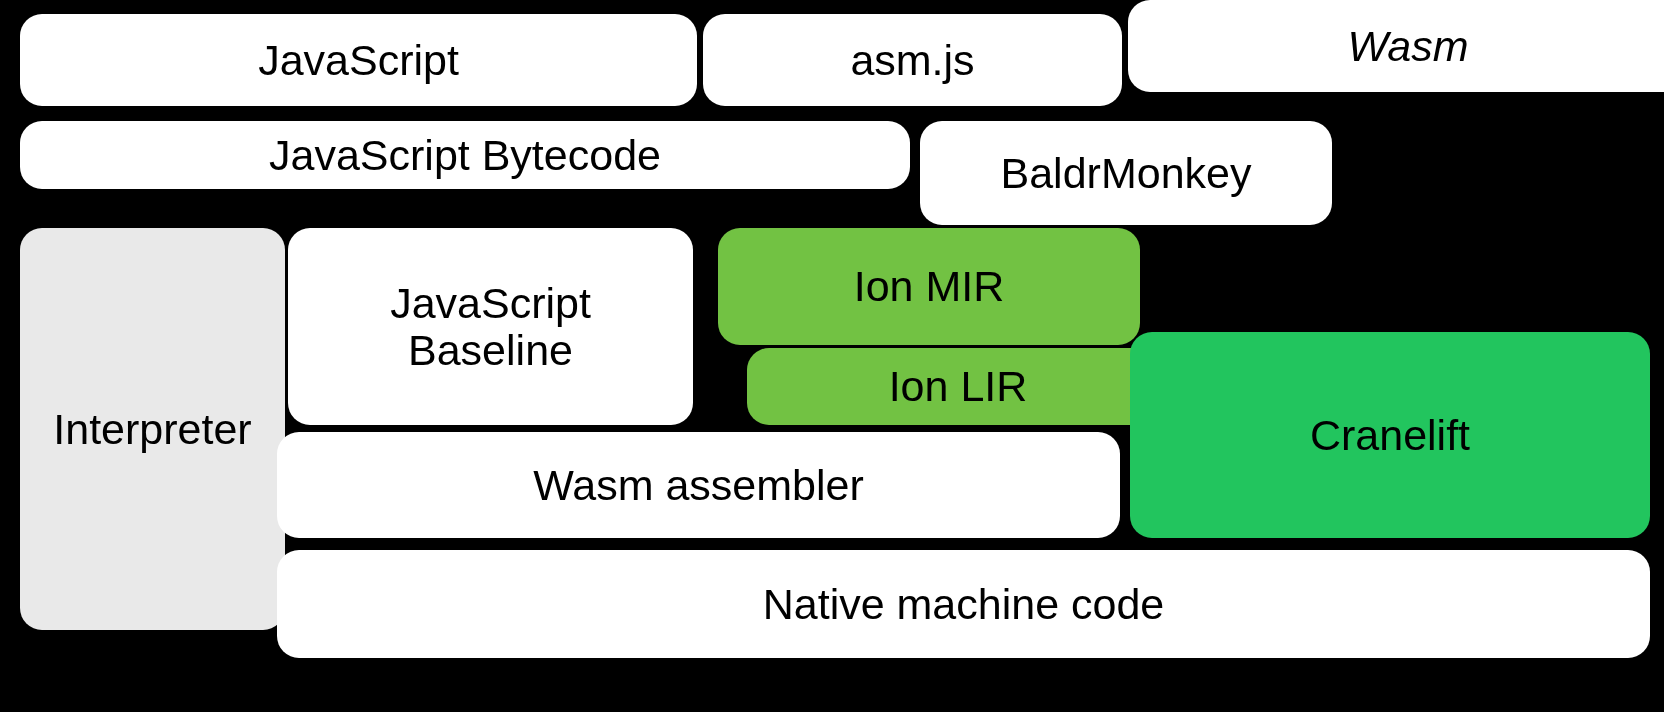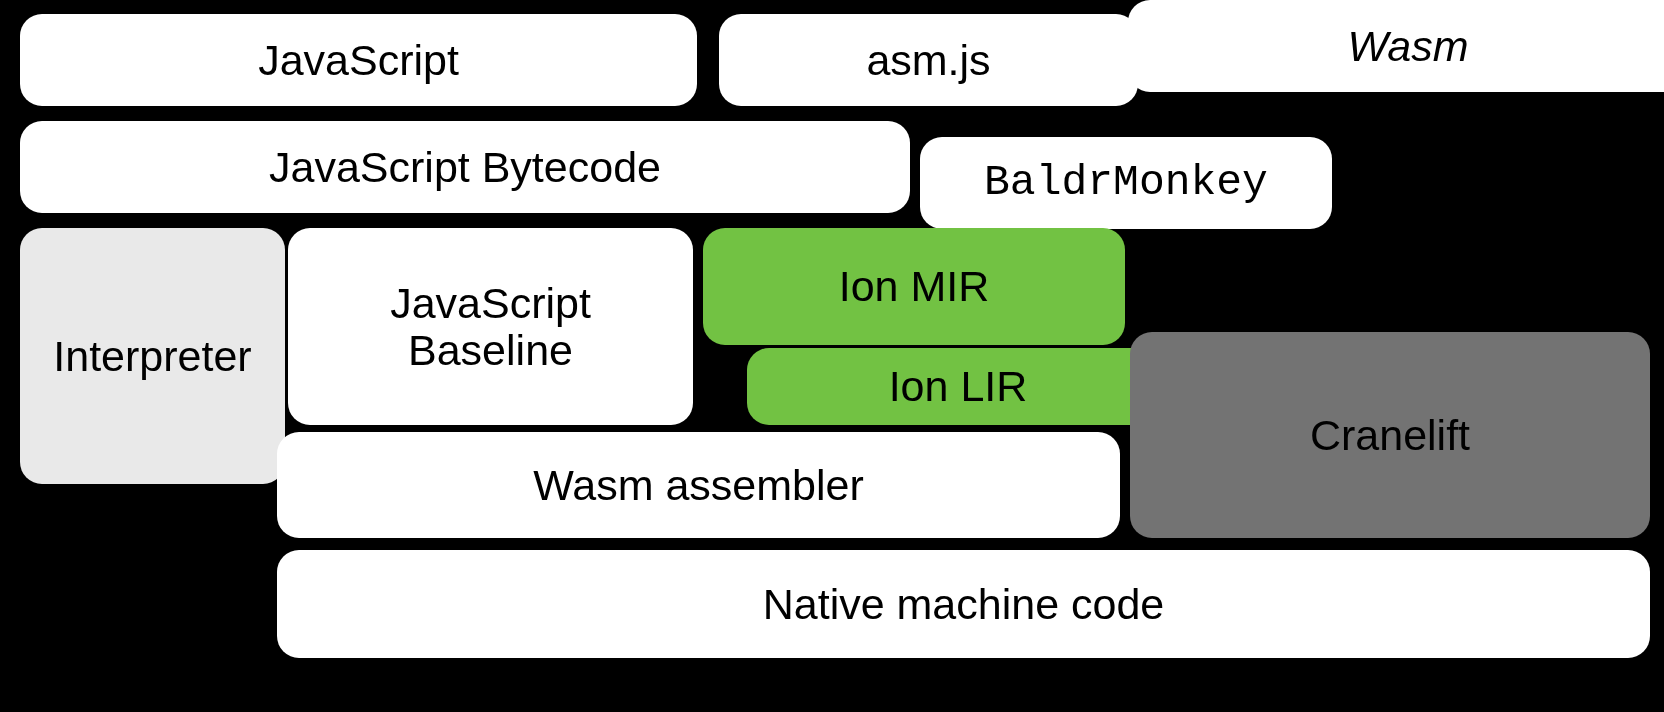--- a/index.html
+++ b/index.html
@@ -28,33 +28,33 @@
     line-height: 1.08;
     font-weight: 400;
     letter-spacing: 0px;
     white-space: pre-line;
     padding: 12px 10px;
     user-select: none;
   }
   .fill-white { background: #ffffff; }
   .fill-gray  { background: #e9e9e9; }
   .fill-green { background: #72c243; }
-  .fill-pink  { background: #737373; }
+  .fill-pink  { background: #22c55e; }
 </style>
 </head>
 <body>
 
 <div id="stage">
 
 <div class="node fill-white" style="left: 20px; top: 14px; width: 677px; height: 92px;">JavaScript</div>
-    <div class="node fill-white" style="left: 719px; top: 14px; width: 419px; height: 92px;">asm.js</div>
+    <div class="node fill-white" style="left: 703px; top: 14px; width: 419px; height: 92px;">asm.js</div>
     <div class="node fill-white" style="left: 1128px; top: 0; width: 560px; height: 92px; font-style: italic;">Wasm</div>
-    <div class="node fill-white" style="left: 20px; top: 121px; width: 890px; height: 92px;">JavaScript Bytecode</div>
-    <div class="node fill-white" style="left: 920px; top: 137px; width: 412px; height: 92px; font-family: Liberation Mono, monospace;">BaldrMonkey</div>
-    <div class="node fill-gray" style="left: 20px; top: 228px; width: 265px; height: 256px;">Interpreter</div>
+    <div class="node fill-white" style="left: 20px; top: 121px; width: 890px; height: 68px;">JavaScript Bytecode</div>
+    <div class="node fill-white" style="left: 920px; top: 121px; width: 412px; height: 104px;">BaldrMonkey</div>
+    <div class="node fill-gray" style="left: 20px; top: 228px; width: 265px; height: 402px;">Interpreter</div>
     <div class="node fill-white" style="left: 288px; top: 228px; width: 405px; height: 197px;">JavaScript
 Baseline</div>
-    <div class="node fill-green" style="left: 703px; top: 228px; width: 422px; height: 117px;">Ion MIR</div>
+    <div class="node fill-green" style="left: 718px; top: 228px; width: 422px; height: 117px;">Ion MIR</div>
     <div class="node fill-green" style="left: 703px; top: 348px; width: 422px; height: 77px; margin-left: 44px;">Ion LIR</div>
     <div class="node fill-pink" style="left: 1130px; top: 332px; width: 520px; height: 206px;">Cranelift</div>
     <div class="node fill-white" style="left: 277px; top: 432px; width: 843px; height: 106px;">Wasm assembler</div>
     <div class="node fill-white" style="left: 277px; top: 550px; width: 1373px; height: 108px;">Native machine code</div>
   </div>
 
 </body></html>

